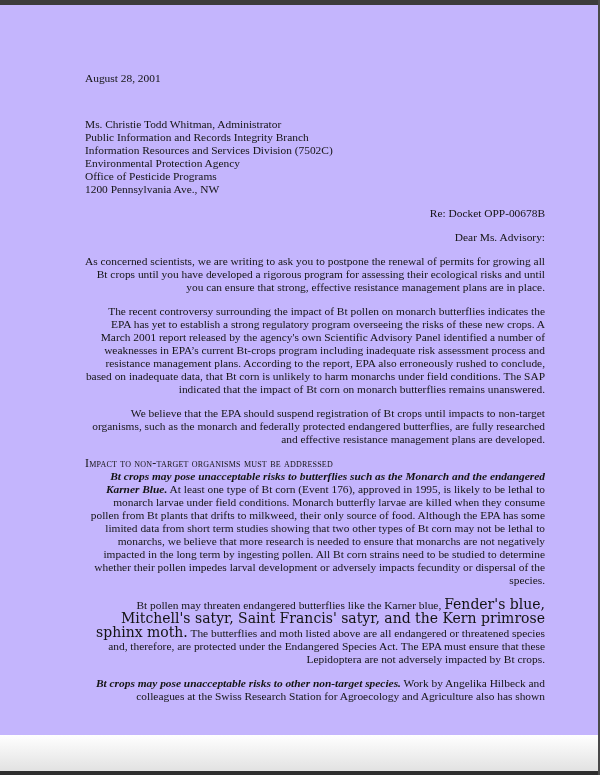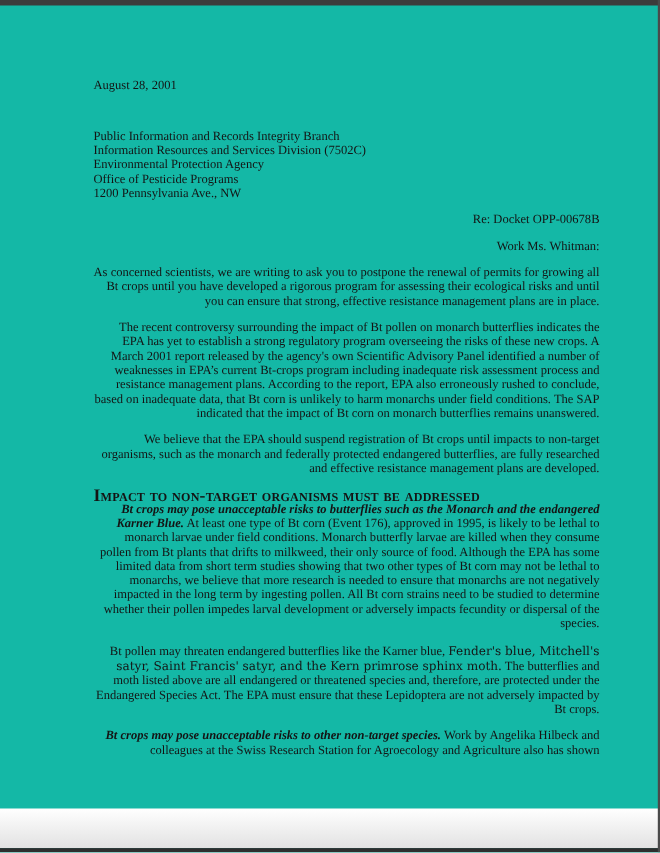--- a/index.html
+++ b/index.html
@@ -4,21 +4,21 @@
 <style>
   html, body {
     margin: 0;
     padding: 0;
     background: #ffffff;
   }
   .page {
     position: relative;
     width: 600px;
     height: 775px;
-    background: #14b8a6;
+    background: #c4b5fd;
     overflow: hidden;
     font-family: "Liberation Serif", serif;
     color: #141414;
   }
   .frame-top {
     position: absolute;
     top: 0; left: 0; right: 0;
     height: 5px;
     background: #3c3c3c;
   }
@@ -58,56 +58,57 @@
   }
   .address-line {
     line-height: 13px;
   }
   .para {
     margin: 0 0 11px 0;
     text-align: right;
   }
   .heading {
     margin: 0;
-    font-size: 16px;
+    font-size: 12px;
     line-height: 13px;
-    font-weight: 700;
+    font-weight: 400;
     font-variant: small-caps;
     letter-spacing: 0.2px;
   }
   .lead-italic {
     font-style: italic;
     font-weight: 700;
   }
   .alt-font {
     font-family: "DejaVu Serif", serif;
-    font-size: 11px;
+    font-size: 14px;
   }
 </style>
 </head>
 <body>
 
 <div class="page">
   <div class="frame-top"></div>
 
   <div class="content">
 
     <p class="date">August 28, 2001</p>
 
     <div class="address-block">
+      <div class="address-line">Ms. Christie Todd Whitman, Administrator</div>
       <div class="address-line">Public Information and Records Integrity Branch</div>
       <div class="address-line">Information Resources and Services Division (7502C)</div>
       <div class="address-line">Environmental Protection Agency</div>
       <div class="address-line">Office of Pesticide Programs</div>
       <div class="address-line">1200 Pennsylvania Ave., NW</div>
     </div>
 
     <p class="para">Re: Docket OPP-00678B</p>
 
-    <p class="para">Work Ms. Whitman:</p>
+    <p class="para">Dear Ms. Advisory:</p>
 
     <p class="para">As concerned scientists, we are writing to ask you to postpone the renewal of permits for growing all Bt crops until you have developed a rigorous program for assessing their ecological risks and until you can ensure that strong, effective resistance management plans are in place.</p>
 
     <p class="para">The recent controversy surrounding the impact of Bt pollen on monarch butterflies indicates the EPA has yet to establish a strong regulatory program overseeing the risks of these new crops. A March 2001 report released by the agency's own Scientific Advisory Panel identified a number of weaknesses in EPA’s current Bt-crops program including inadequate risk assessment process and resistance management plans. According to the report, EPA also erroneously rushed to conclude, based on inadequate data, that Bt corn is unlikely to harm monarchs under field conditions. The SAP indicated that the impact of Bt corn on monarch butterflies remains unanswered.</p>
 
     <p class="para">We believe that the EPA should suspend registration of Bt crops until impacts to non-target organisms, such as the monarch and federally protected endangered butterflies, are fully researched and effective resistance management plans are developed.</p>
 
     <h2 class="heading">Impact to non-target organisms must be addressed</h2>
 
     <p class="para"><span class="lead-italic">Bt crops may pose unacceptable risks to butterflies such as the Monarch and the endangered Karner Blue.</span><span> At least one type of Bt corn (Event 176), approved in 1995, is likely to be lethal to monarch larvae under field conditions. Monarch butterfly larvae are killed when they consume pollen from Bt plants that drifts to milkweed, their only source of food. Although the EPA has some limited data from short term studies showing that two other types of Bt corn may not be lethal to monarchs, we believe that more research is needed to ensure that monarchs are not negatively impacted in the long term by ingesting pollen. All Bt corn strains need to be studied to determine whether their pollen impedes larval development or adversely impacts fecundity or dispersal of the species.</span></p>

